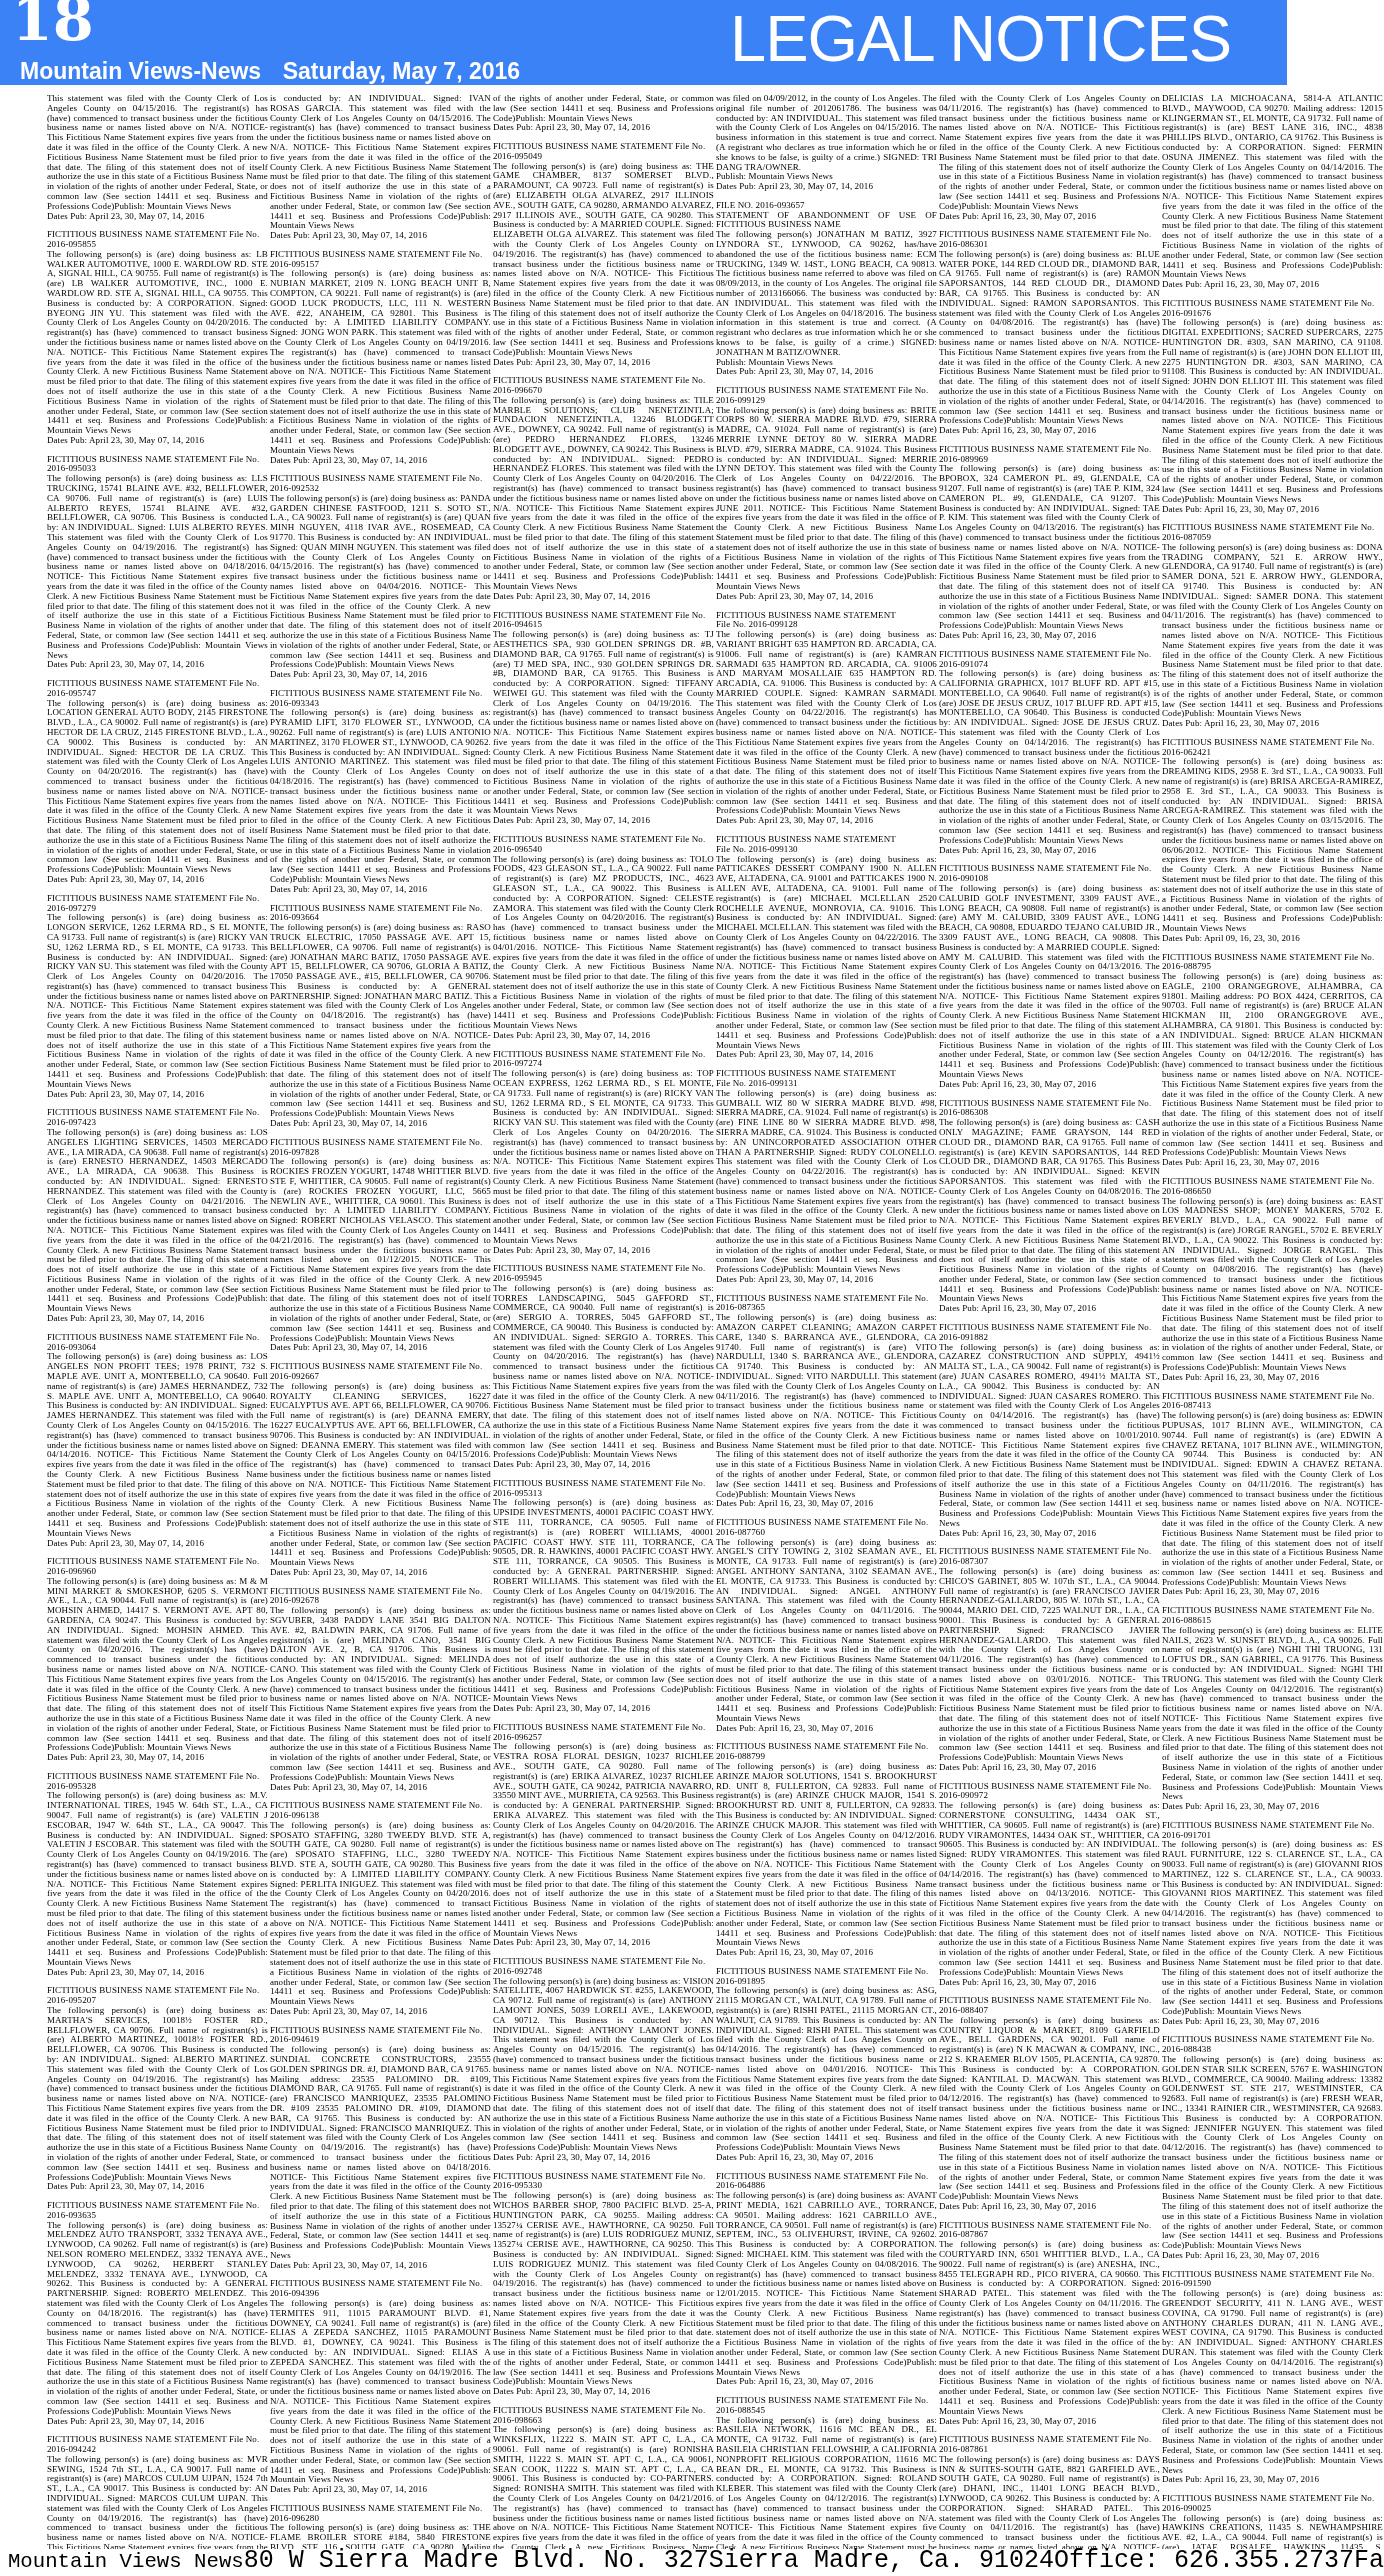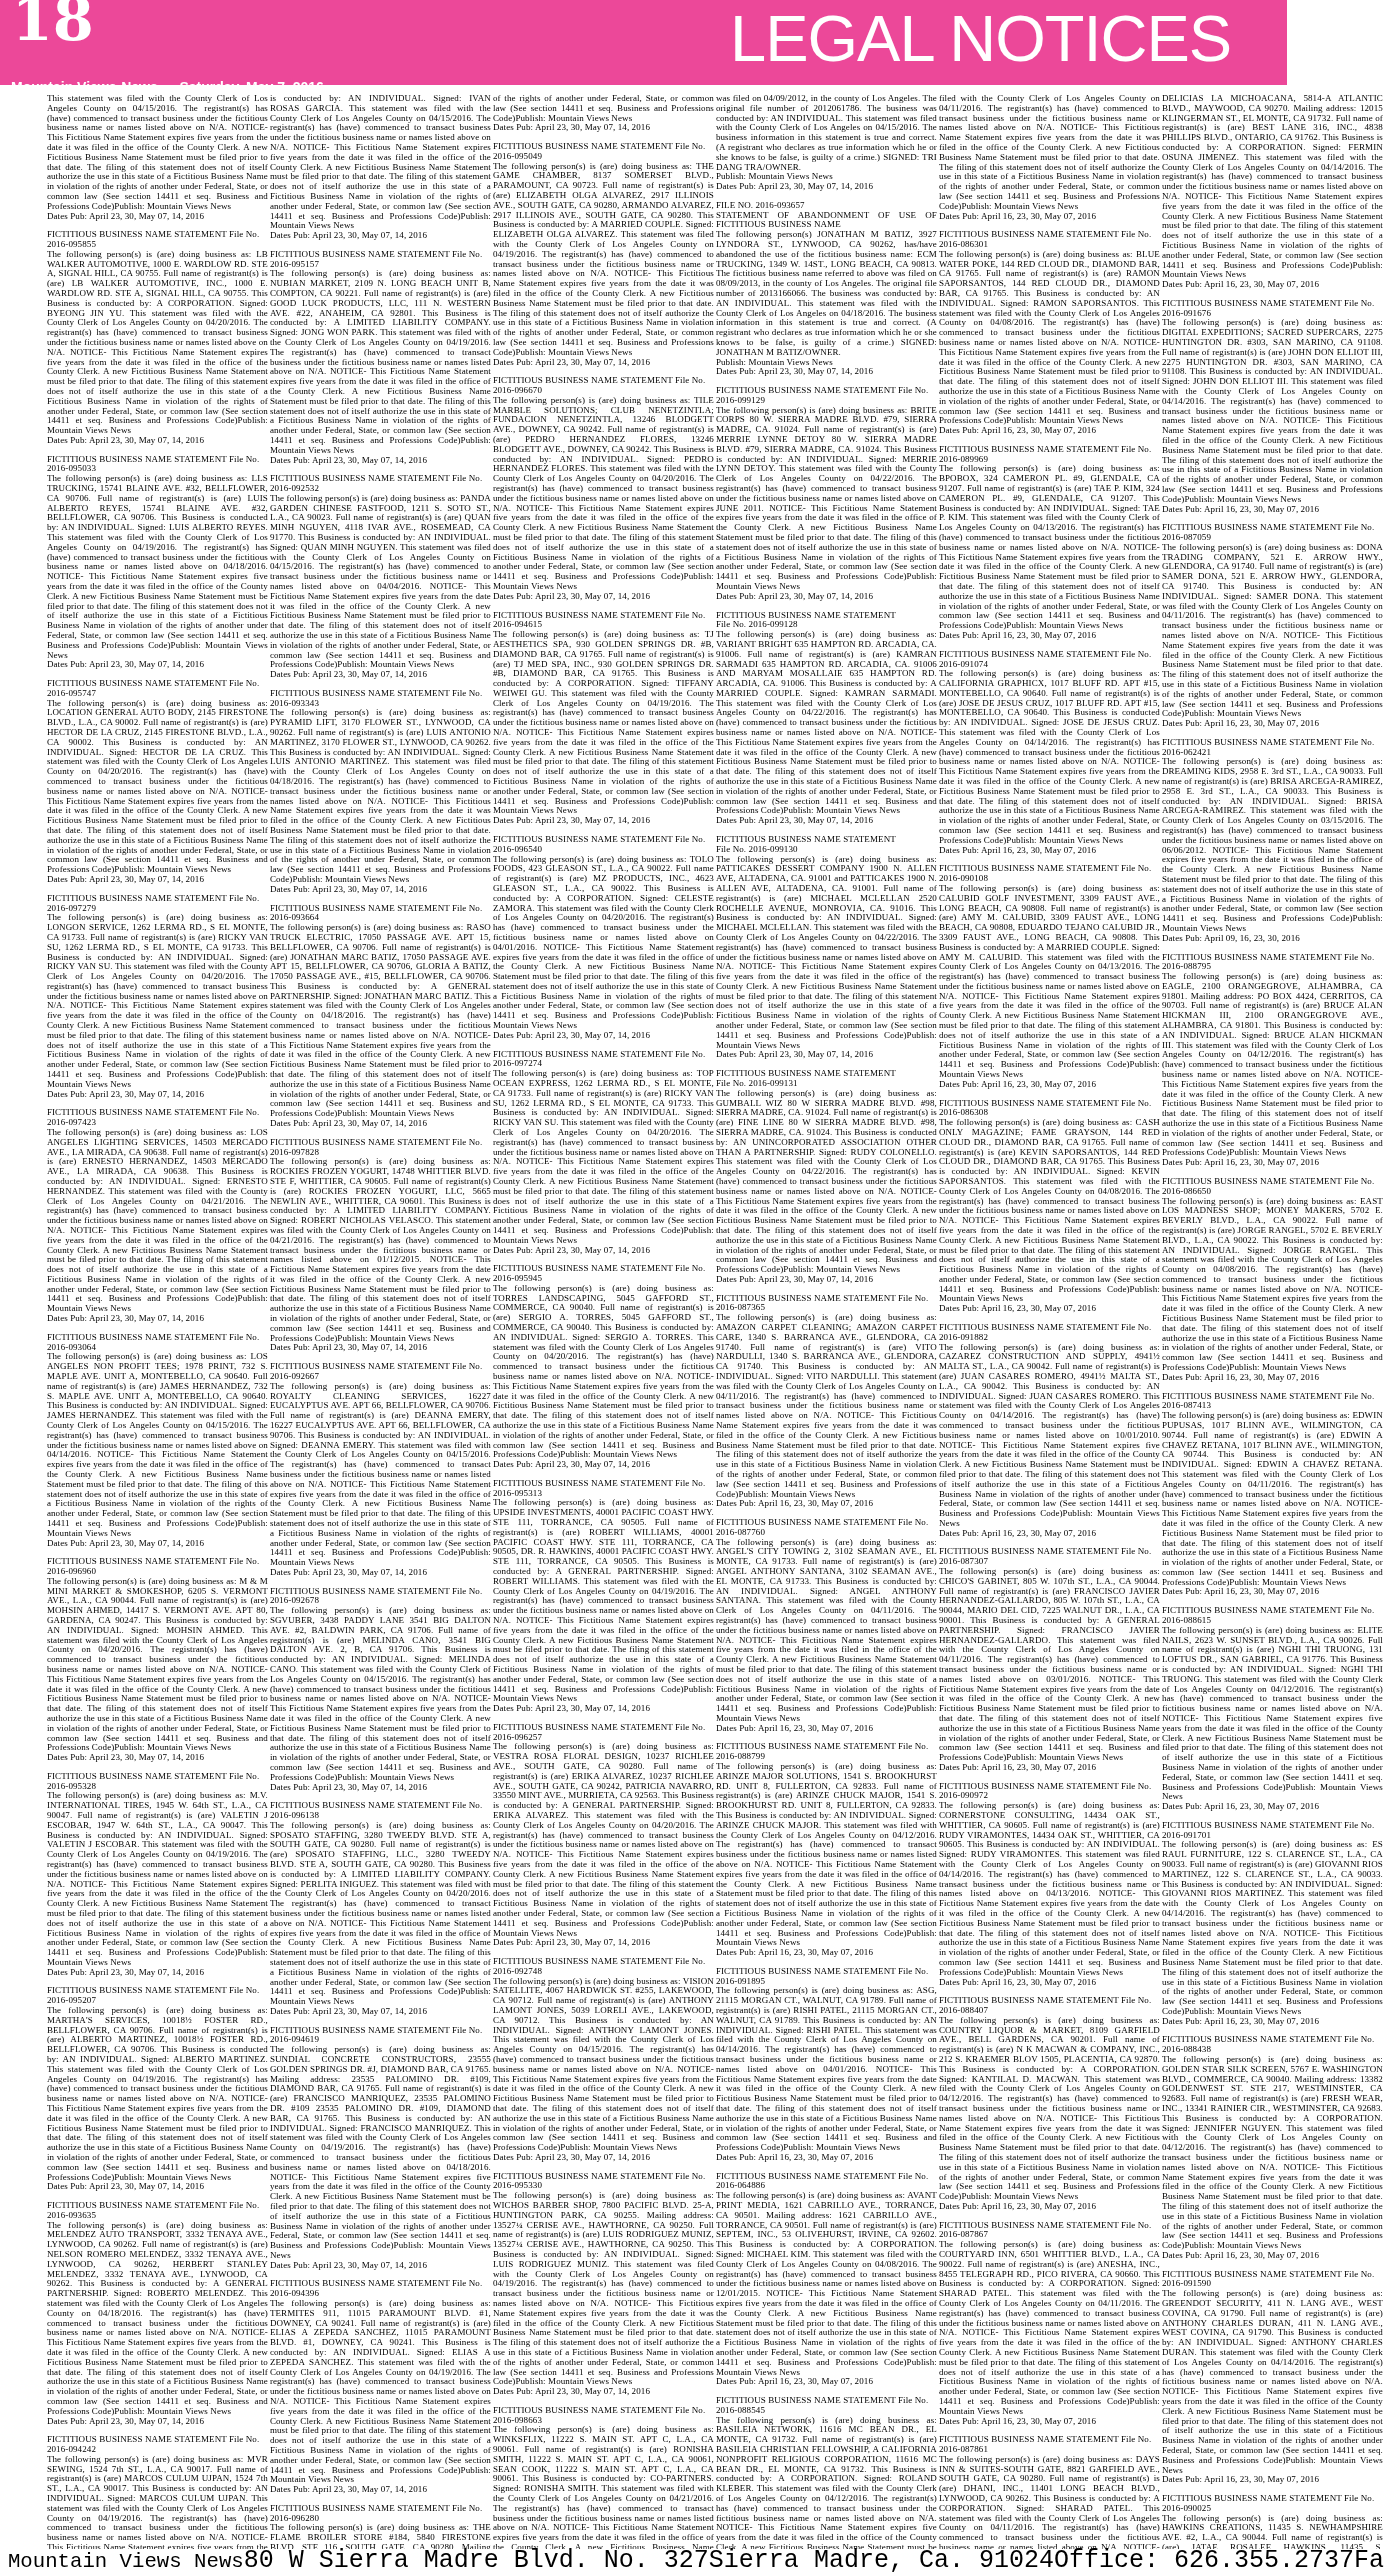--- a/index.html
+++ b/index.html
@@ -1,22 +1,22 @@
 <!DOCTYPE html>
 <html><head>
 <meta charset="utf-8">
 <style>
   html,body{margin:0;padding:0;}
   body{width:1385px;height:2576px;background:#ffffff;color:#000;position:relative;
        font-family:"Liberation Serif", serif;-webkit-font-smoothing:antialiased;}
-  .header{position:absolute;top:0;left:0;width:1287px;height:85px;background:#ec4899;color:#fff;}
+  .header{position:absolute;top:0;left:0;width:1287px;height:85px;background:#3b82f6;color:#fff;}
   .page-num{position:absolute;left:11.8px;top:-9.8px;font-family:"DejaVu Serif",serif;
             font-weight:bold;font-size:59px;line-height:1;}
-  .masthead-line{position:absolute;left:11px;top:58px;font-family:"Liberation Sans",sans-serif;
-            font-weight:bold;font-size:14px;white-space:nowrap;margin-top:21px;}
+  .masthead-line{position:absolute;left:20px;top:58px;font-family:"Liberation Sans",sans-serif;
+            font-weight:bold;font-size:23px;white-space:nowrap;}
   .masthead-line .issue-date{margin-left:21.6px;}
   .big-title{position:absolute;left:730px;top:5.9px;font-family:"Liberation Sans",sans-serif;
             font-weight:normal;font-size:65px;line-height:1;letter-spacing:-1px;white-space:nowrap;}
   .cols{position:absolute;top:94px;left:7.9px;width:1371px;height:2455px;display:flex;gap:2px;overflow:hidden;margin-left:39px;}
   .col{width:221px;height:2455px;overflow:hidden;font-size:9px;line-height:9.8px;
        text-align:justify;letter-spacing:0.1px;}
   .notice{margin-bottom:8.9px;}
   .n-head,.n-head2,.n-file{text-align:justify;}
   .n-body{text-align:justify;}
   .n-pub,.n-dates{text-align:left;}

